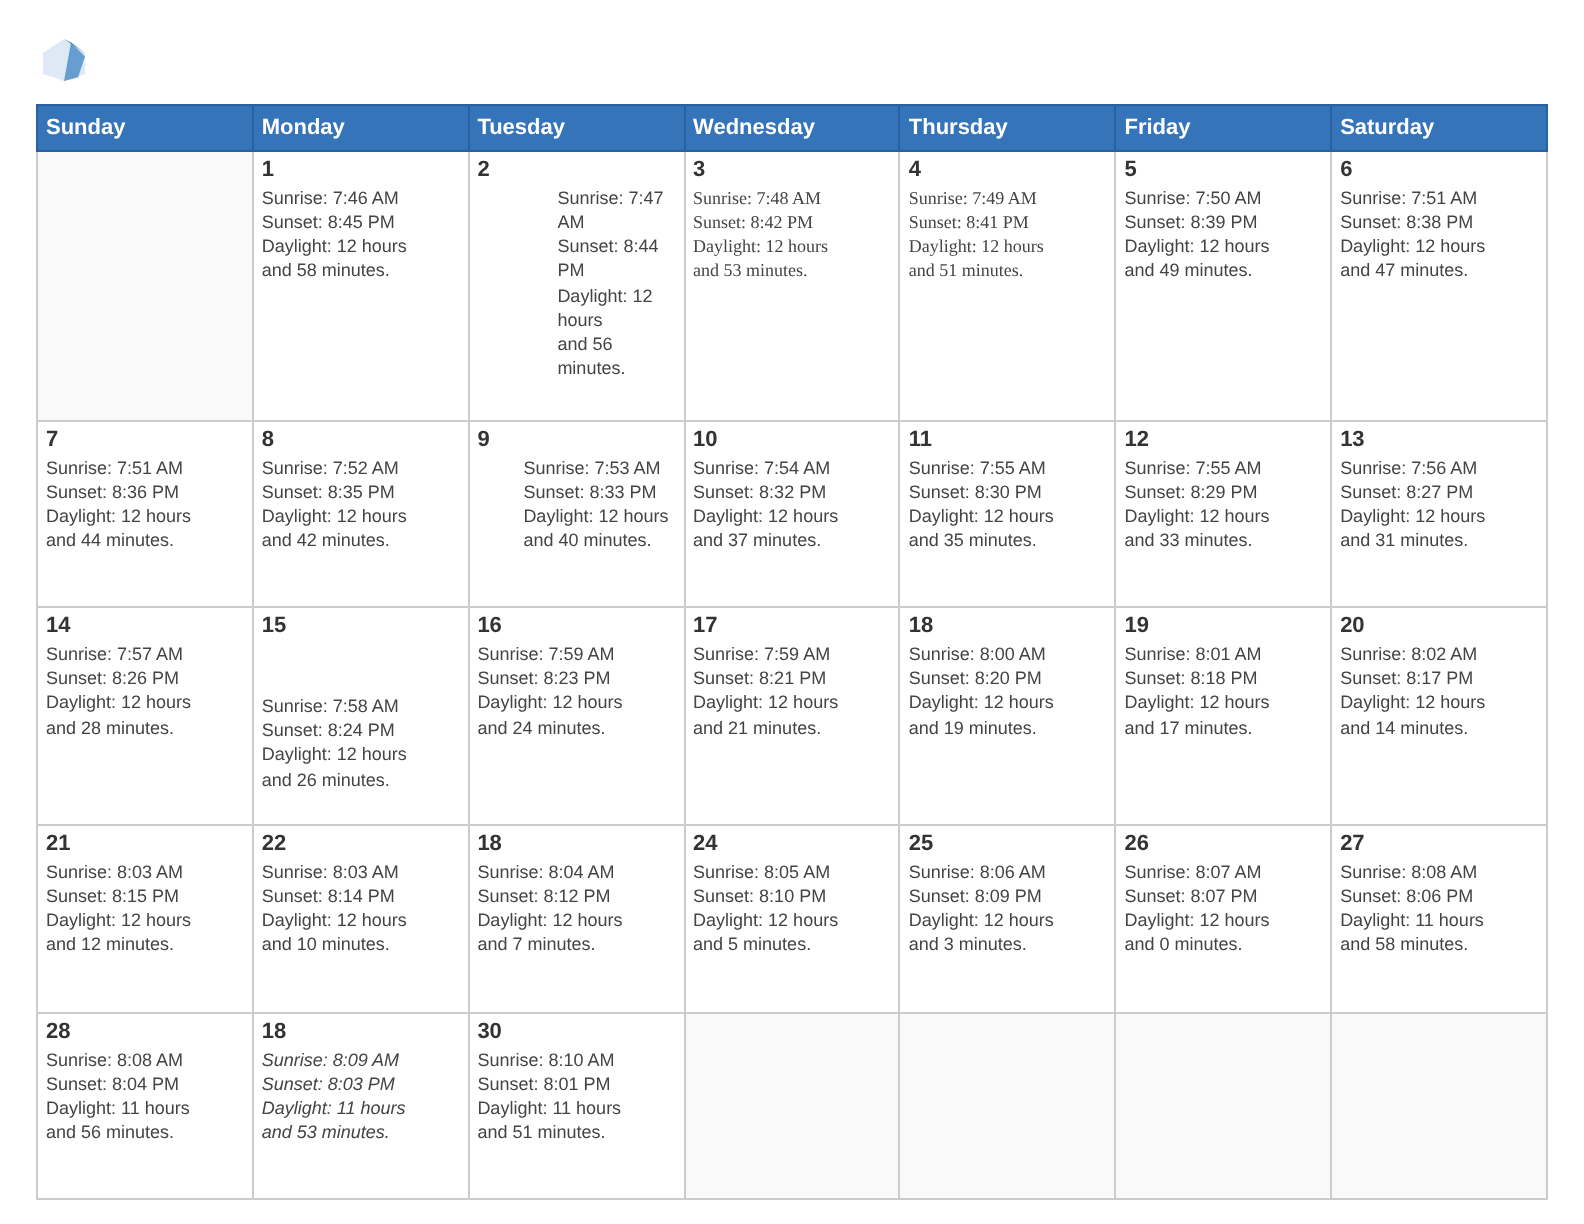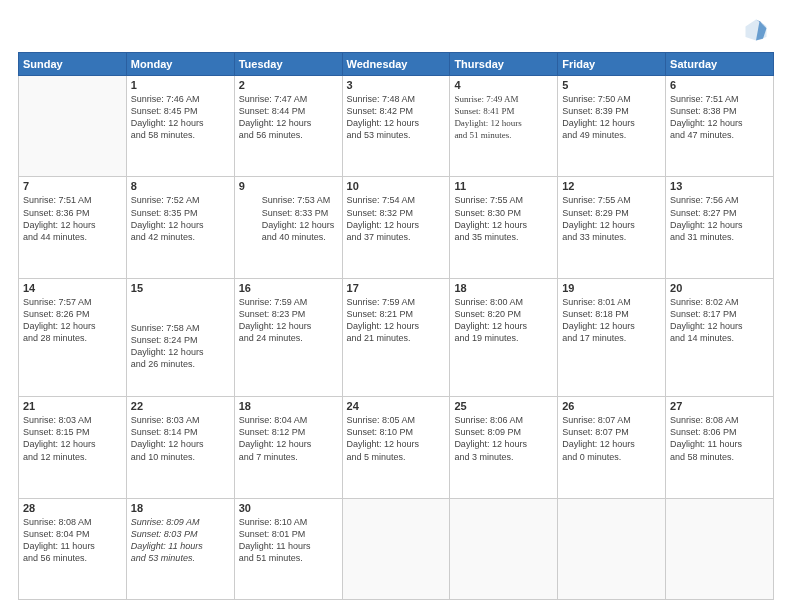--- a/index.html
+++ b/index.html
@@ -9,21 +9,20 @@
       width: 792px;
       height: 612px;
       overflow: hidden;
     }
     .page {
       width: 792px;
       height: 612px;
       padding: 16px 18px 12px 18px;
       display: flex;
       flex-direction: column;
-      align-items: flex-end;
     }
     .header {
       display: flex;
       justify-content: space-between;
       align-items: flex-start;
       margin-bottom: 8px;
     }
     .logo {
       display: flex;
       align-items: center;
@@ -138,28 +137,28 @@
           <td class="empty-cell"></td>
           <td>
             <span class="day-num">1</span>
             <div class="day-info" style="white-space: pre-line;">Sunrise: 7:46 AM
 Sunset: 8:45 PM
 Daylight: 12 hours
 and 58 minutes.</div>
           </td>
           <td>
             <span class="day-num">2</span>
-            <div class="day-info" style="white-space: pre-line;">Sunrise: 7:47 AM
+            <div class="day-info" style="white-space: pre-line; margin-left: 40px;">Sunrise: 7:47 AM
 Sunset: 8:44 PM
 Daylight: 12 hours
 and 56 minutes.</div>
           </td>
           <td>
             <span class="day-num">3</span>
-            <div class="day-info" style="white-space: pre-line;">Sunrise: 7:48 AM
+            <div class="day-info" style="white-space: pre-line; font-family: Liberation Serif, serif;">Sunrise: 7:48 AM
 Sunset: 8:42 PM
 Daylight: 12 hours
 and 53 minutes.</div>
           </td>
           <td>
             <span class="day-num">4</span>
             <div class="day-info" style="white-space: pre-line; font-family: Liberation Serif, serif;">Sunrise: 7:49 AM
 Sunset: 8:41 PM
 Daylight: 12 hours
 and 51 minutes.</div>

